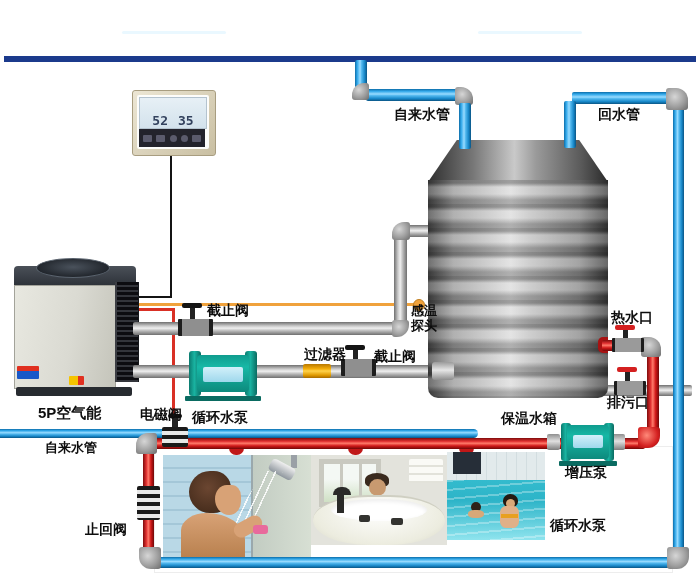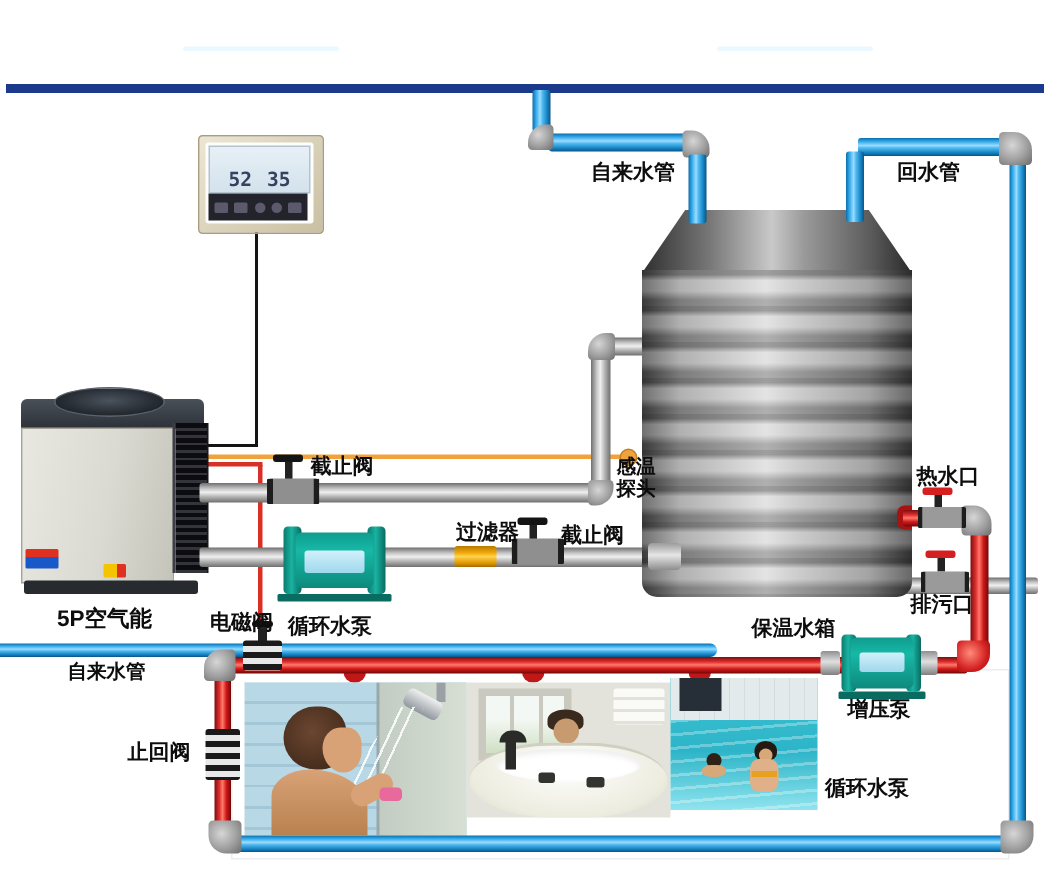--- a/index.html
+++ b/index.html
@@ -231,20 +231,20 @@
   <div class="abs lbl" style="left:598px;top:107px;">回水管</div>
   <div class="abs lbl lbl-sm" style="left:411px;top:304px;">感温</div>
   <div class="abs lbl lbl-sm" style="left:411px;top:319px;">探头</div>
   <div class="abs lbl" style="left:207px;top:303px;">截止阀</div>
   <div class="abs lbl" style="left:304px;top:347px;">过滤器</div>
   <div class="abs lbl" style="left:374px;top:349px;">截止阀</div>
   <div class="abs lbl lbl-lg" style="left:38px;top:405px;">5P空气能</div>
   <div class="abs lbl" style="left:140px;top:407px;">电磁阀</div>
   <div class="abs lbl" style="left:192px;top:410px;">循环水泵</div>
   <div class="abs lbl lbl-sm" style="left:45px;top:441px;">自来水管</div>
-  <div class="abs lbl" style="left:85px;top:494px;">止回阀</div>
+  <div class="abs lbl" style="left:85px;top:522px;">止回阀</div>
   <div class="abs lbl" style="left:501px;top:411px;">保温水箱</div>
   <div class="abs lbl" style="left:611px;top:310px;">热水口</div>
   <div class="abs lbl" style="left:607px;top:395px;">排污口</div>
   <div class="abs lbl" style="left:565px;top:465px;">增压泵</div>
   <div class="abs lbl" style="left:550px;top:518px;">循环水泵</div>
 
 </div>
 
 </body></html>

